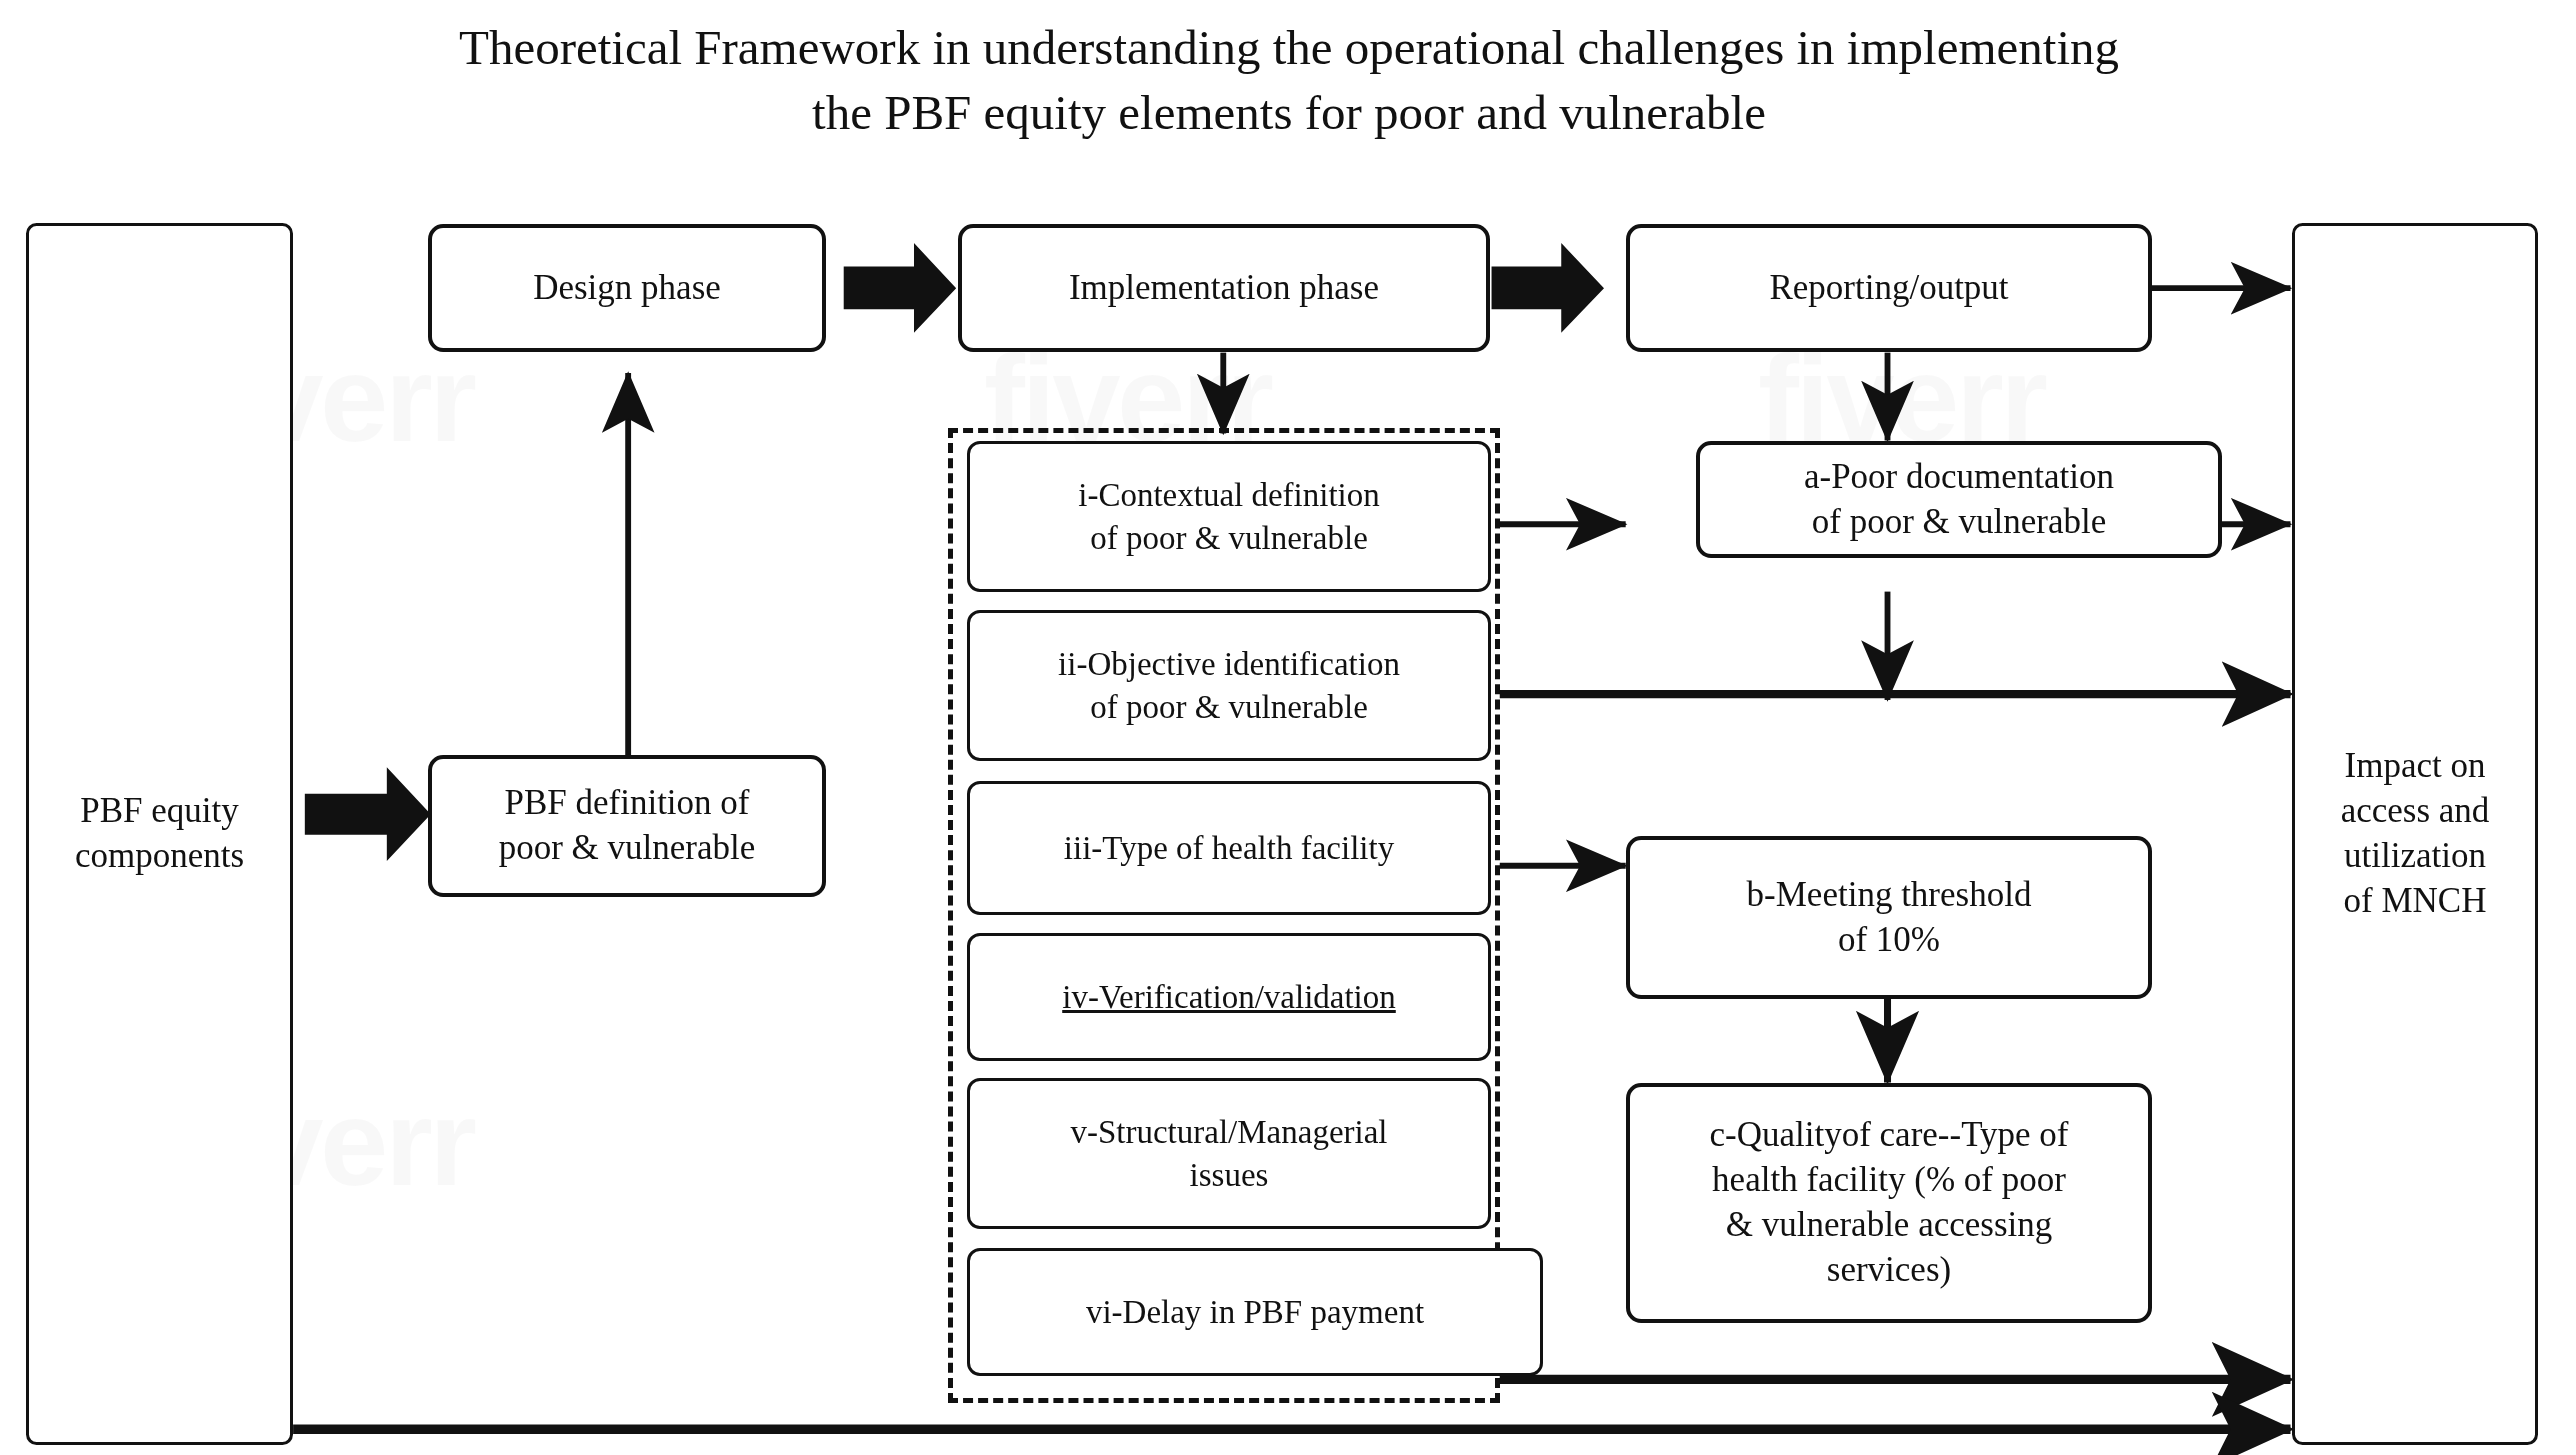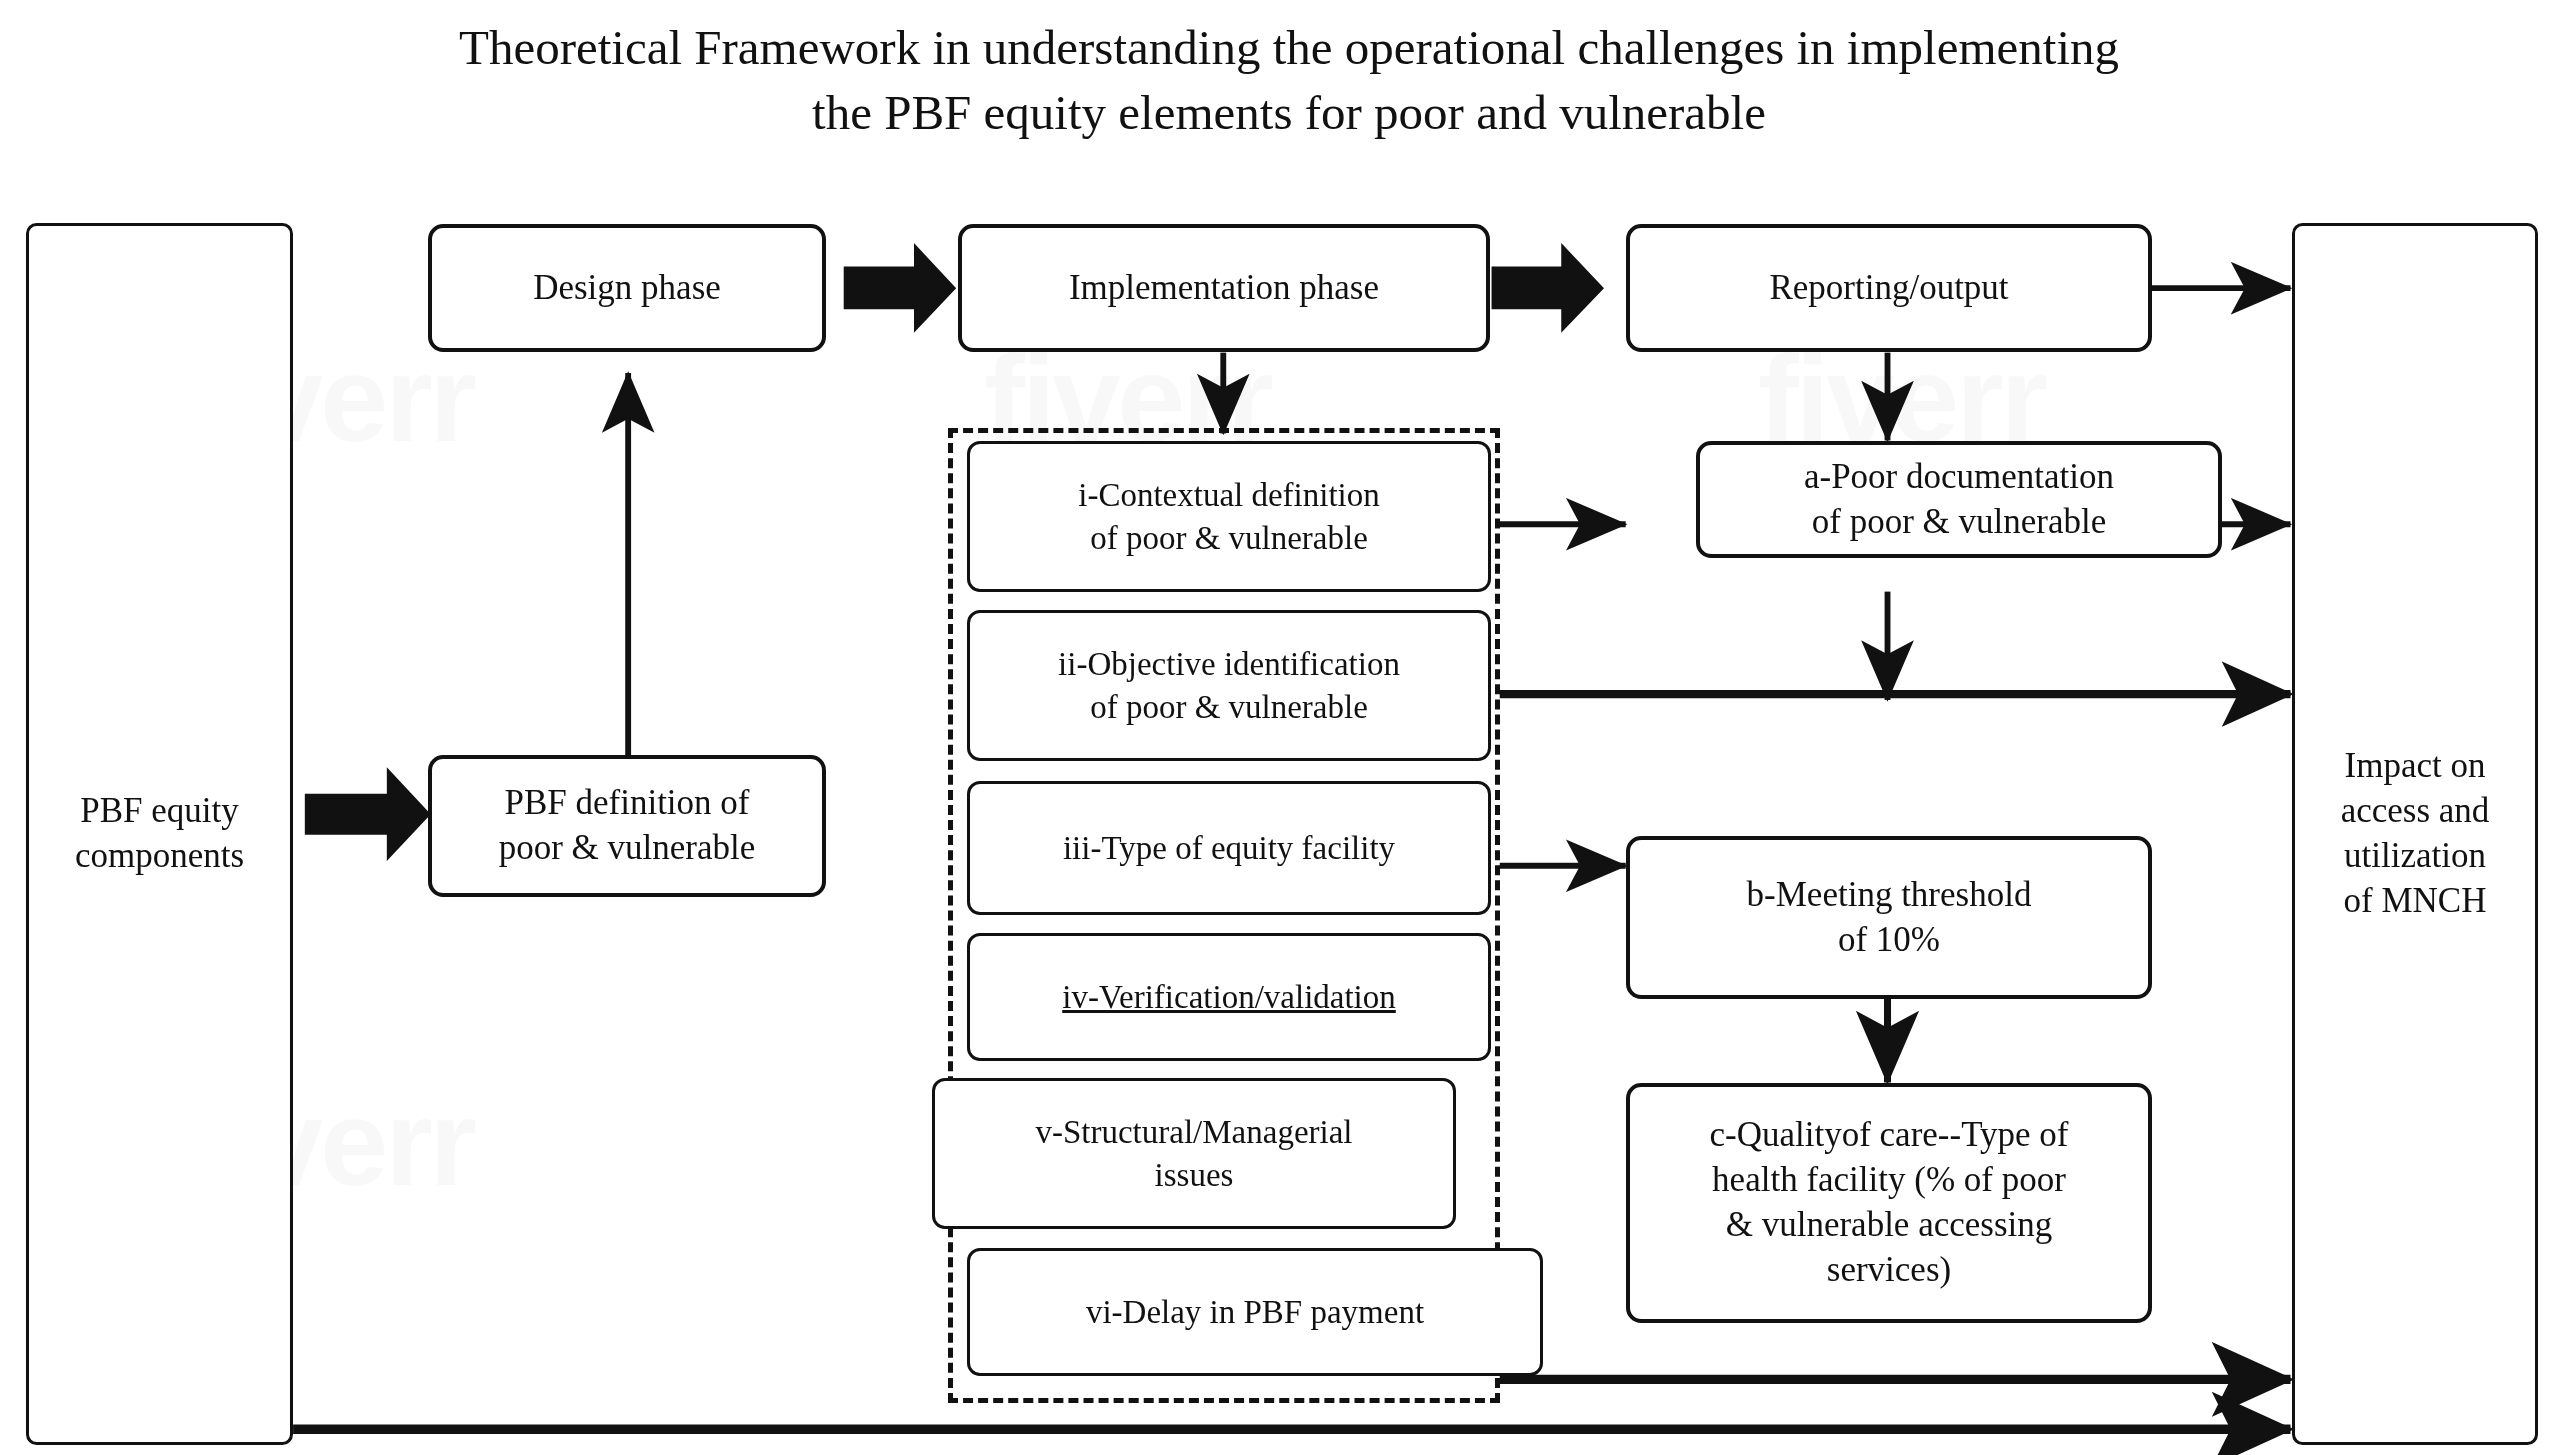--- a/index.html
+++ b/index.html
@@ -177,25 +177,25 @@
 access and
 utilization
 of MNCH</div>
 
   <div class="box inner" style="left:967px; top:441px; width:524px; height:151px;">i-Contextual definition
 of poor &amp; vulnerable</div>
 
   <div class="box inner" style="left:967px; top:610px; width:524px; height:151px;">ii-Objective identification
 of poor &amp; vulnerable</div>
 
-  <div class="box inner" style="left:967px; top:781px; width:524px; height:134px;">iii-Type of equity facility</div>
+  <div class="box inner" style="left:967px; top:781px; width:524px; height:134px;">iii-Type of health facility</div>
 
   <div class="box inner" style="left:967px; top:933px; width:524px; height:128px;text-decoration:underline;">iv-Verification/validation</div>
 
-  <div class="box inner" style="left:932px; top:1078px; width:524px; height:151px;">v-Structural/Managerial
+  <div class="box inner" style="left:967px; top:1078px; width:524px; height:151px;">v-Structural/Managerial
 issues</div>
 
   <div class="box inner" style="left:967px; top:1248px; width:576px; height:128px;">vi-Delay in PBF payment</div>
 
   <div class="box" style="left:1668px; top:441px; width:526px; height:117px;margin-left:28px;">a-Poor documentation
 of poor &amp; vulnerable</div>
 
   <div class="box" style="left:1626px; top:836px; width:526px; height:163px;">b-Meeting threshold
 of 10%</div>
 

